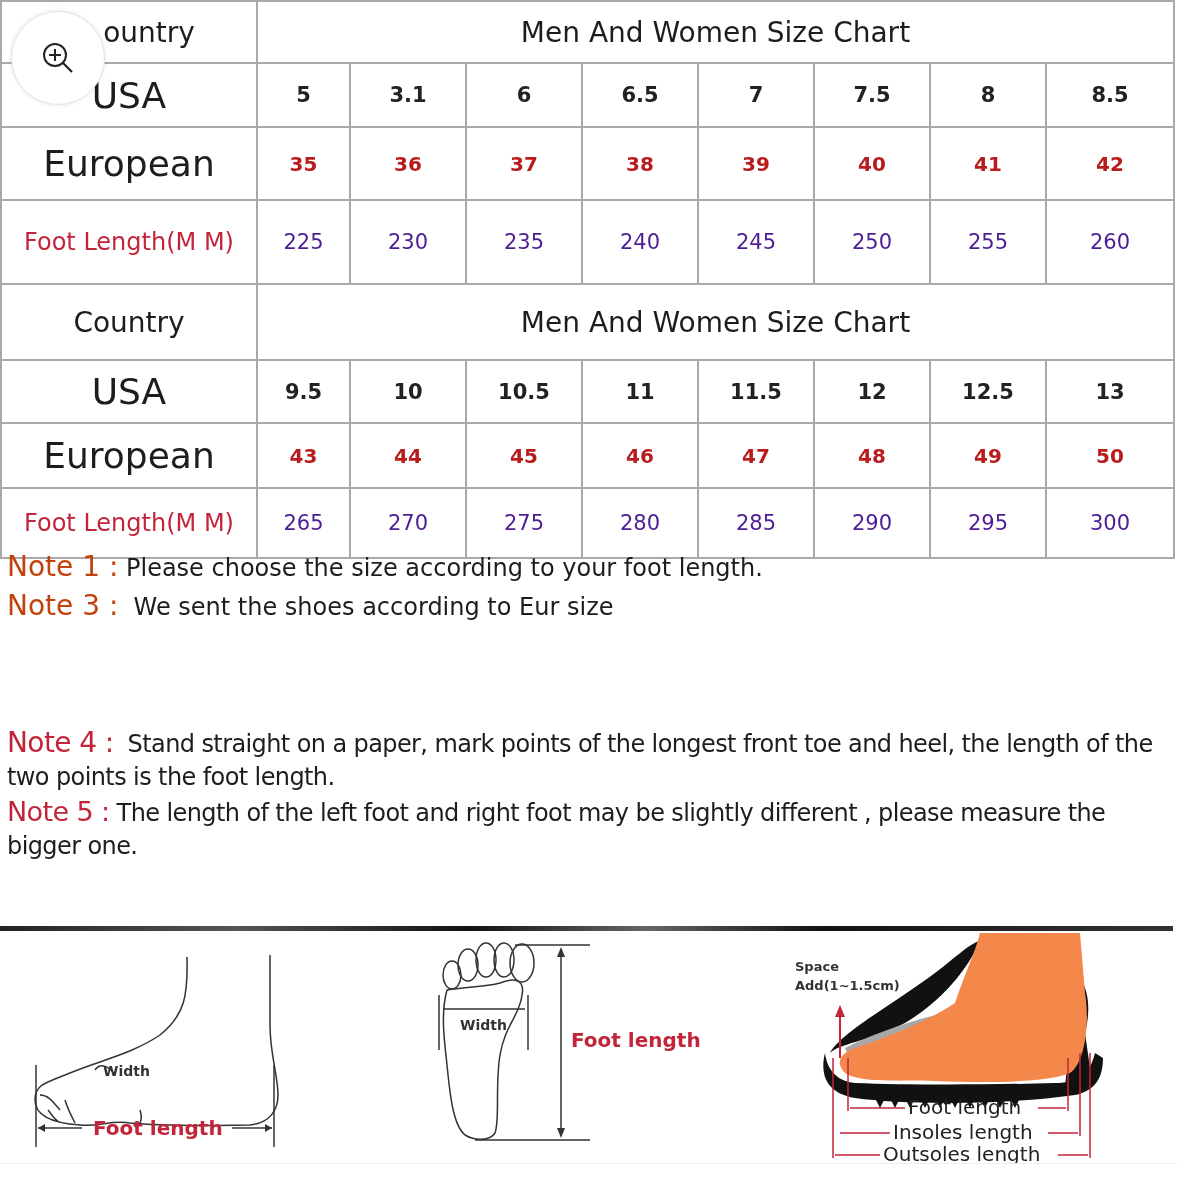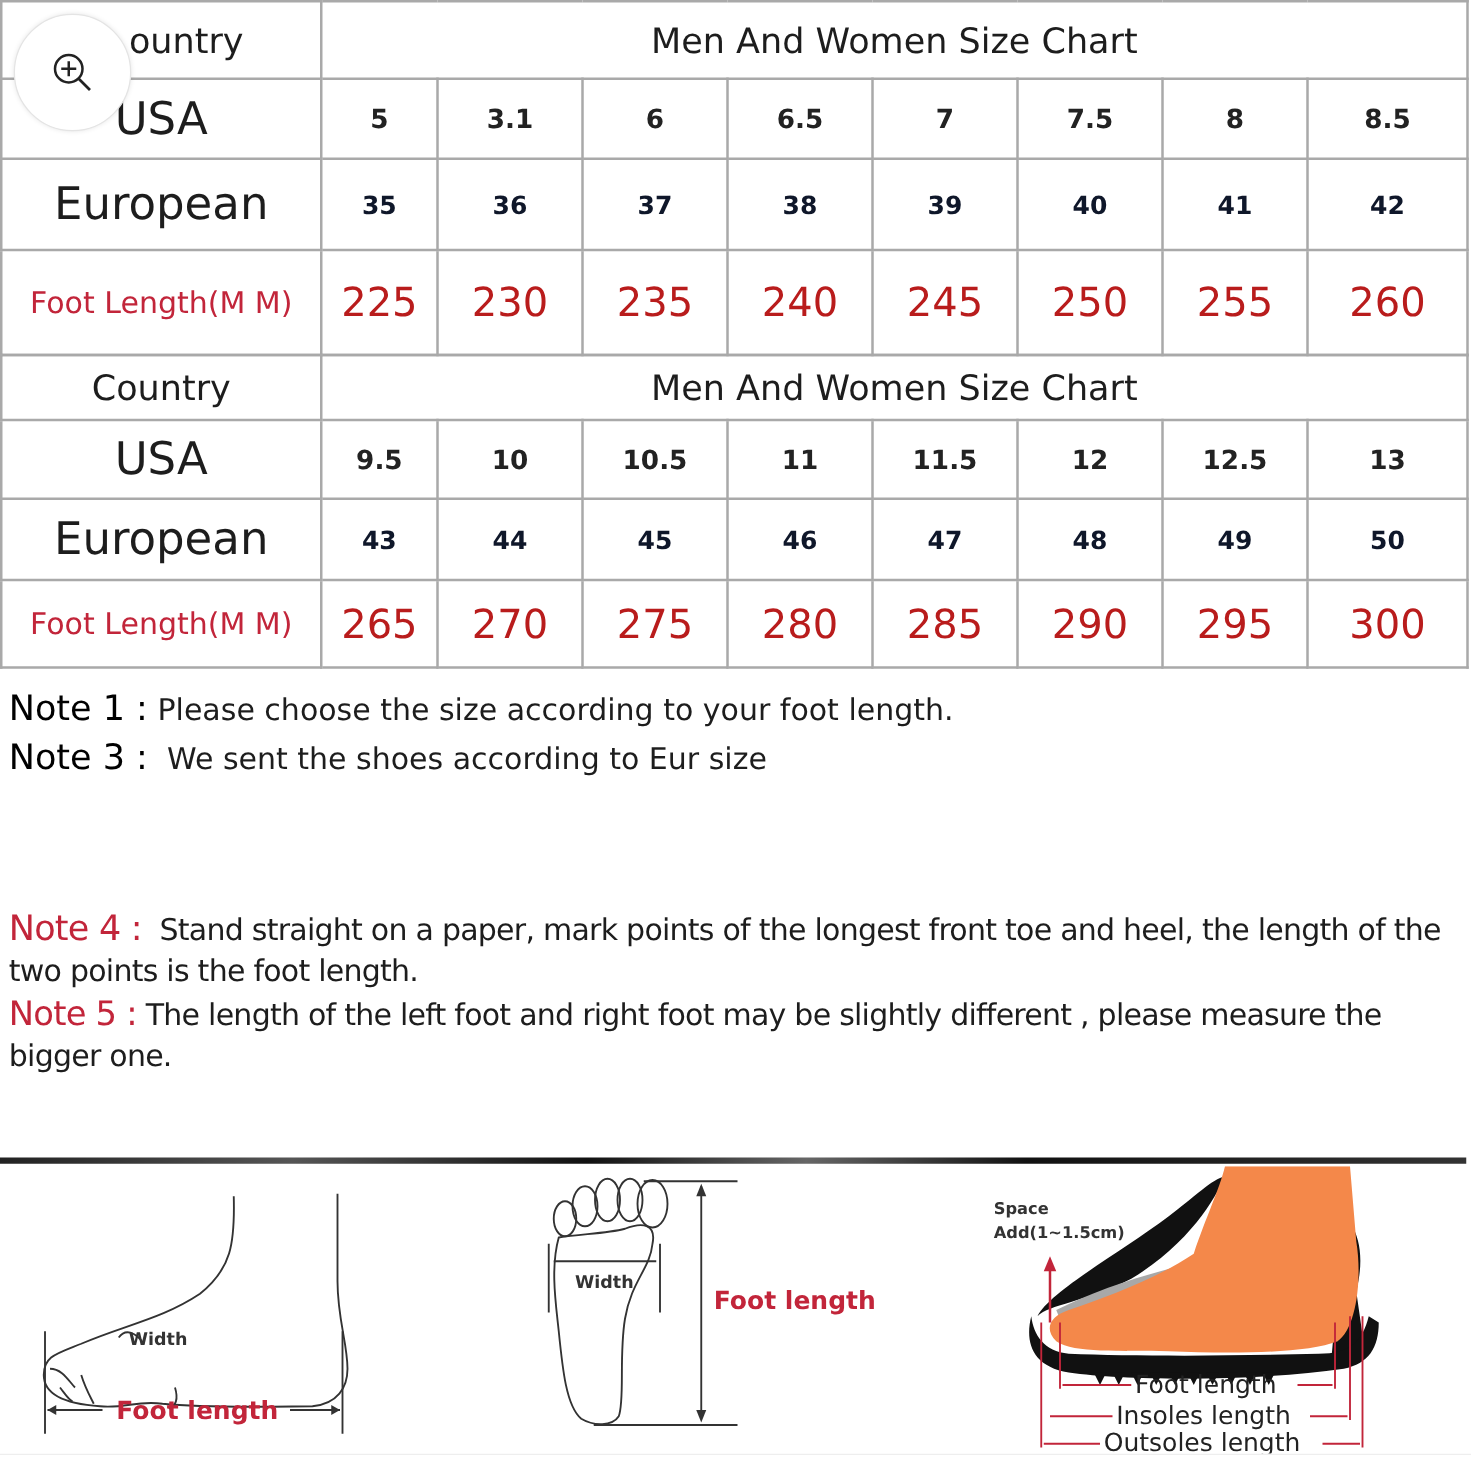--- a/index.html
+++ b/index.html
@@ -6,25 +6,25 @@
   body { width:1177px; height:1181px; position:relative; overflow:hidden;
          font-family:"DejaVu Sans", sans-serif; color:#1a1a1a; }
   .frame { position:absolute; left:0; top:0; width:1173px; height:1163px;
            border-right:3px solid #111;padding-left:36px; }
   table.size { position:absolute; left:0; border-collapse:collapse; table-layout:fixed; }
   table.size td { border:2px solid #a9a9a9; text-align:center; padding:0; overflow:hidden; white-space:nowrap; }
   .t1 { top:0; } .t2 { top:283px; }
   td.lbl { font-size:36px; color:#1d1d1d; }
   td.head { font-size:28px; color:#1d1d1d; }
   td.num { font-size:21px; font-weight:bold; color:#222; }
-  td.eu  { font-size:20px; font-weight:bold; color:#0f172a; }
-  td.red { font-size:32px; color:#b91c1c; }
+  td.eu  { font-size:20px; font-weight:bold; color:#b91c1c; }
+  td.red { font-size:21px; color:#4c1d95; }
   td.redlbl { font-size:24px; color:#c2253a; text-align:left; padding-left:8px;margin-top:16px; }
   .notes { position:absolute; left:7px; font-size:24px; line-height:38px; color:#1d1d1d; }
-  .notes .nlabel { color:#000000; font-size:28px; }
+  .notes .nlabel { color:#c2410c; font-size:28px; }
   .note-block { position:absolute; left:7px; width:1150px; color:#1d1d1d; }
   .thickline { position:absolute; left:0; top:926px; width:1173px; height:5px;
                background:linear-gradient(90deg,#222,#555 20%,#111 40%,#666 55%,#111 70%,#333 100%); }
   .diag { position:absolute; }
   .zoom-btn { position:absolute; left:11px; top:11px; width:92px; height:92px; border-radius:50%;
               background:#fff; border:1px solid #e4e4e4; box-shadow:0 0 4px rgba(0,0,0,0.1);
               display:flex; align-items:center; justify-content:center; cursor:pointer; }
   .bottom-strip { position:absolute; left:0; top:1163px; width:1177px; height:18px; background:#fff; border-top:1px solid #eee;}
   svg text { font-family:"DejaVu Sans", sans-serif; }
 </style>
@@ -92,21 +92,21 @@
         <col style="width:93px">
         <col style="width:116px">
         <col style="width:116px">
       <col style="width:116px">
         <col style="width:116px">
         <col style="width:116px">
         <col style="width:116px">
         <col style="width:128px">
     </colgroup>
     <tbody>
-        <tr style="height:52px">
+        <tr style="height:76px">
       <td class="head">Country</td>
       <td class="head" colspan="8">Men And Women Size Chart</td>
     </tr>
     <tr style="height:63px">
       <td class="lbl">USA</td>
       <td class="num">9.5</td>
       <td class="num">10</td>
       <td class="num">10.5</td>
       <td class="num">11</td>
       <td class="num">11.5</td>

